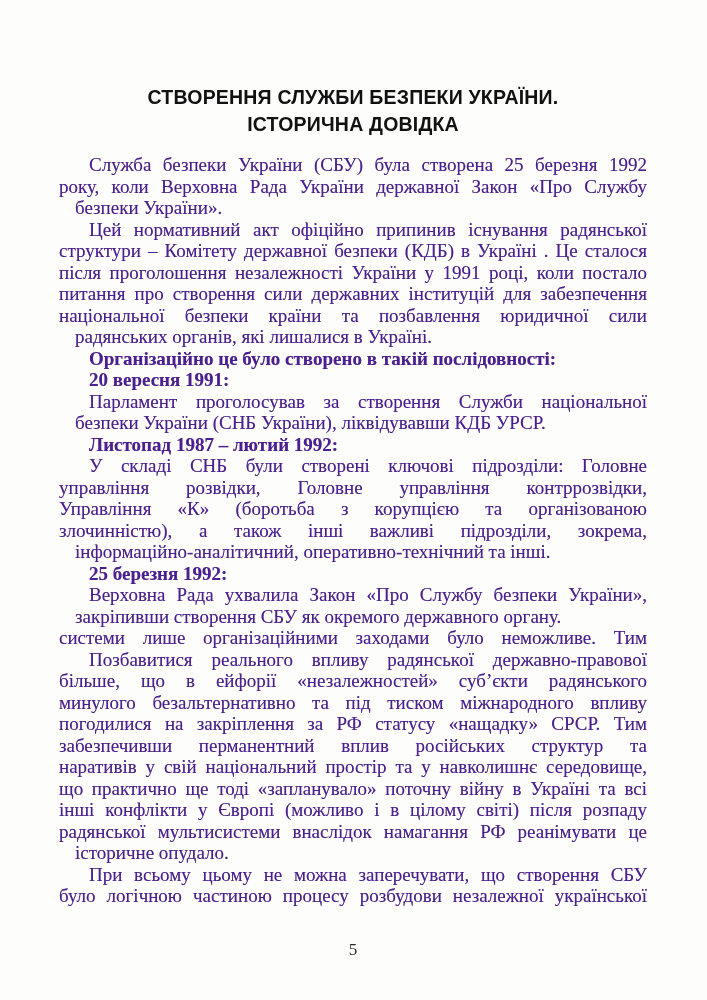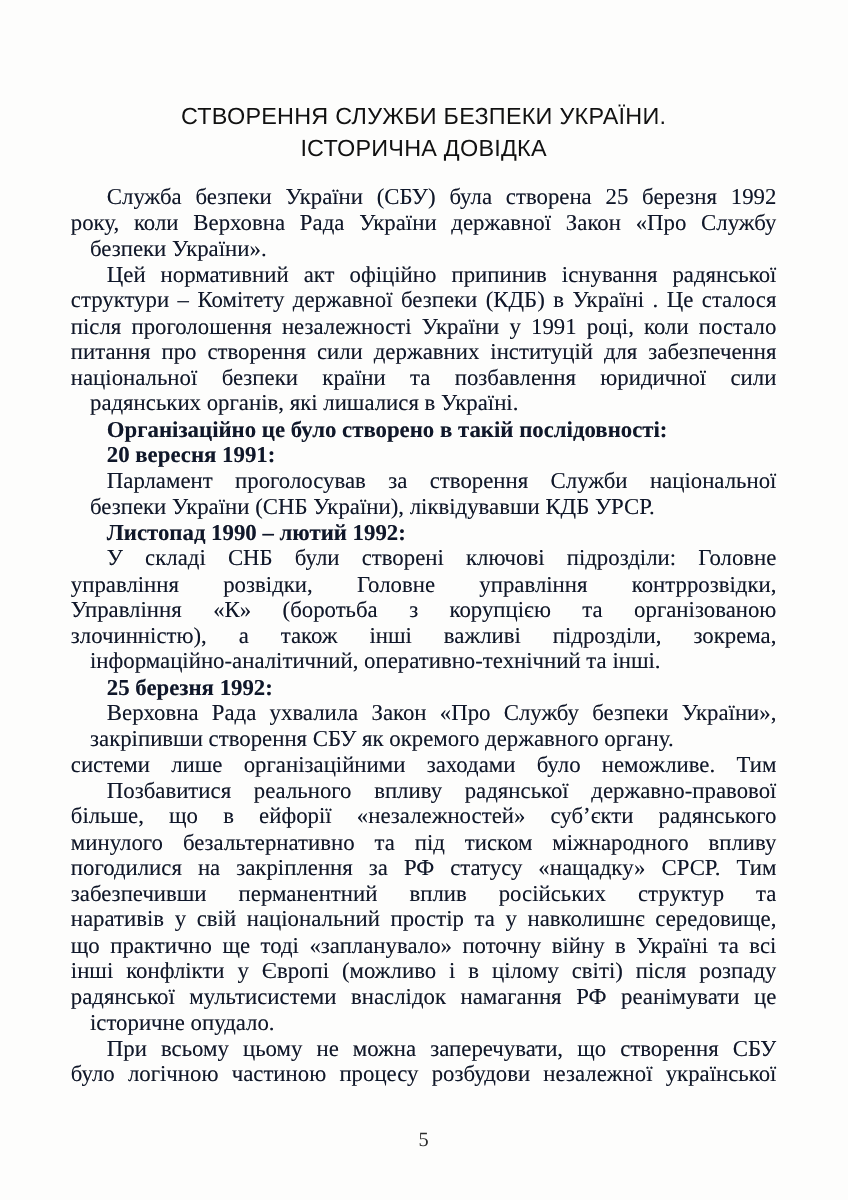--- a/index.html
+++ b/index.html
@@ -15,33 +15,33 @@
     background: #fdfdfc;
     color: #1e1e1e;
     overflow: hidden;
   }
   .title {
     margin-top: 84px;
     margin-left: 59px;
     width: 588px;
     text-align: center;
     font-family: "Liberation Sans", sans-serif;
-    font-weight: normal;
+    font-weight: bold;
     font-size: 19.5px;
     line-height: 27px;
     color: #111;
     letter-spacing: 0.2px;
   }
   .title .title-line { display: block; }
   .body-text {
     margin-top: 16px;
     margin-left: 59px;
     width: 588px;
     font-size: 19px;
-    color: #0f172a;
+    color: #4c1d95;
     text-shadow: 0 0 0.5px rgba(40,40,40,0.45);
   }
   .line {
     height: 21.5px;
     line-height: 21.5px;
     white-space: nowrap;
     overflow: hidden;
     text-align: justify;
     text-align-last: justify;
   }
@@ -81,21 +81,21 @@
       <div class="line first">Цей нормативний акт офіційно припинив існування радянської</div>
       <div class="line">структури – Комітету державної безпеки (КДБ) в Україні . Це сталося</div>
       <div class="line">після проголошення незалежності України у 1991 році, коли постало</div>
       <div class="line">питання про створення сили державних інституцій для забезпечення</div>
       <div class="line">національної безпеки країни та позбавлення юридичної сили</div>
       <div class="line last">радянських органів, які лишалися в Україні.</div>
       <div class="line heading first">Організаційно це було створено в такій послідовності:</div>
       <div class="line heading first">20 вересня 1991:</div>
       <div class="line first">Парламент проголосував за створення Служби національної</div>
       <div class="line last">безпеки України (СНБ України), ліквідувавши КДБ УРСР.</div>
-      <div class="line heading first">Листопад 1990 – лютий 1992:</div>
+      <div class="line heading first">Листопад 1987 – лютий 1992:</div>
       <div class="line first">У складі СНБ були створені ключові підрозділи: Головне</div>
       <div class="line">управління розвідки, Головне управління контррозвідки,</div>
       <div class="line">Управління «К» (боротьба з корупцією та організованою</div>
       <div class="line">злочинністю), а також інші важливі підрозділи, зокрема,</div>
       <div class="line last">інформаційно-аналітичний, оперативно-технічний та інші.</div>
       <div class="line heading first">25 березня 1992:</div>
       <div class="line first">Верховна Рада ухвалила Закон «Про Службу безпеки України»,</div>
       <div class="line last">закріпивши створення СБУ як окремого державного органу.</div>
       <div class="line">системи лише організаційними заходами було неможливе. Тим</div>
       <div class="line first">Позбавитися реального впливу радянської державно-правової</div>

